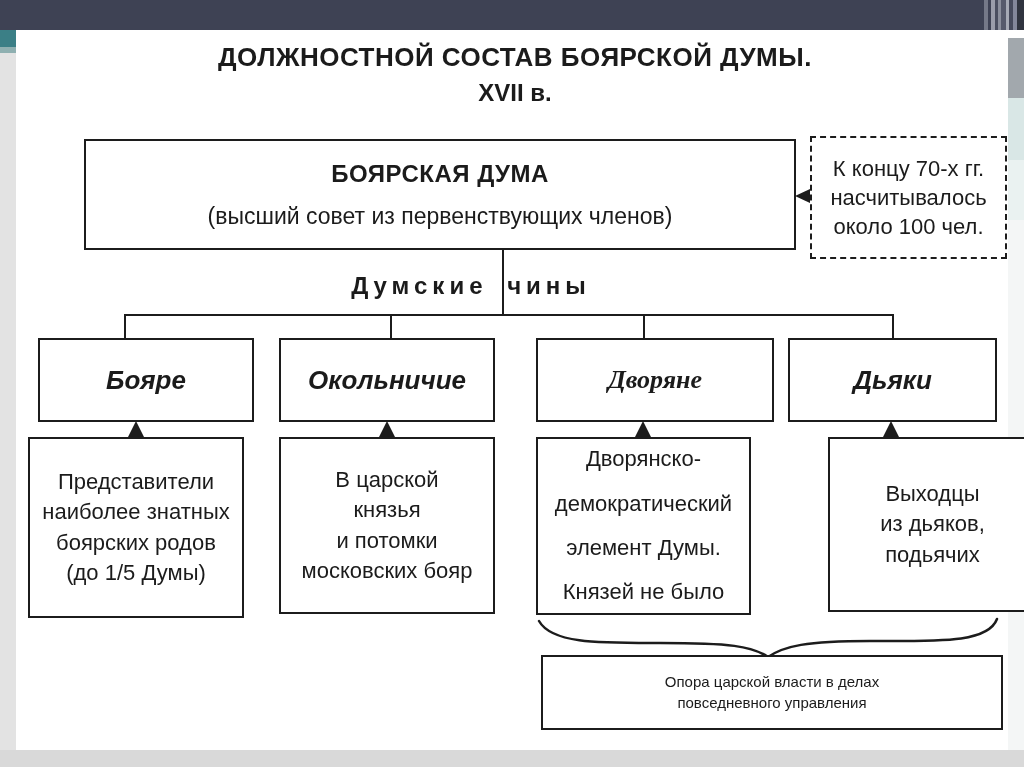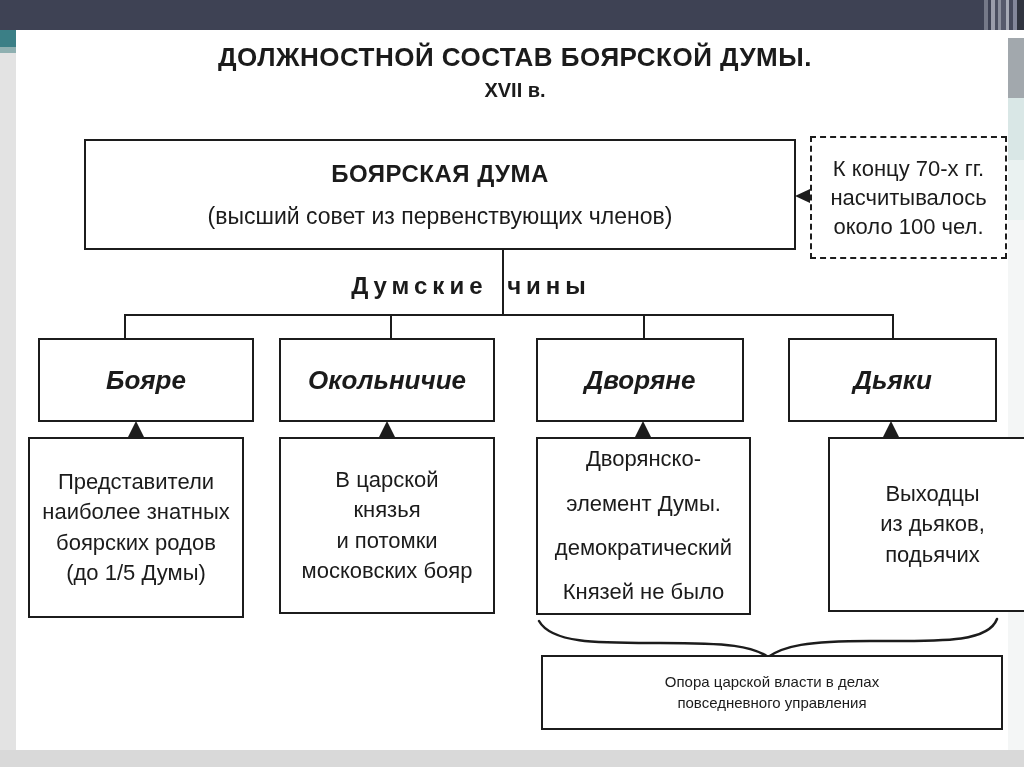--- a/index.html
+++ b/index.html
@@ -32,21 +32,21 @@
   .arrow-up{position:absolute;width:0;height:0;
     border-left:8px solid transparent;border-right:8px solid transparent;
     border-bottom:16px solid #1c1c1c;}
   .arrow-left{position:absolute;width:0;height:0;
     border-top:7px solid transparent;border-bottom:7px solid transparent;
     border-right:15px solid #1c1c1c;}
 
   
   .page-title{position:absolute;left:115px;top:42px;width:800px;text-align:center;}
   .page-title .t1{font-size:26px;font-weight:700;letter-spacing:0.5px;}
-  .page-title .t2{font-size:20px;font-weight:700;margin-top:6px;}
+  .page-title .t2{font-size:24px;font-weight:700;margin-top:6px;}
 
   .root-box{left:84px;top:139px;width:712px;height:111px;}
   .root-box .rt{font-size:24px;font-weight:700;letter-spacing:0.5px;}
   .root-box .rs{font-size:23px;margin-top:15px;}
 
   .note-box{left:810px;top:136px;width:197px;height:123px;font-size:22px;line-height:1.32;}
 
   .branch-label{position:absolute;left:271px;top:272px;width:400px;text-align:center;
     font-size:24px;font-weight:700;letter-spacing:5px;word-spacing:8px;}
 
@@ -92,21 +92,21 @@
 <div class="line" style="left:390px;top:314px;width:2px;height:26px;"></div>
 <div class="line" style="left:643px;top:314px;width:2px;height:26px;"></div>
 <div class="line" style="left:892px;top:314px;width:2px;height:26px;"></div>
 
 <div class="box rank-box" style="left:38px;width:216px;">
   <div>Бояре</div>
 </div>
 <div class="box rank-box" style="left:279px;width:216px;">
   <div>Окольничие</div>
 </div>
-<div class="box rank-box" style="left:536px;width:208px;">
+<div class="box rank-box" style="left:536px;width:238px;font-family:Liberation Serif, serif;">
   <div>Дворяне</div>
 </div>
 <div class="box rank-box" style="left:788px;width:209px;">
   <div>Дьяки</div>
 </div>
 
 <div class="arrow-up" style="left:128px;top:421px;"></div>
 <div class="arrow-up" style="left:379px;top:421px;"></div>
 <div class="arrow-up" style="left:635px;top:421px;"></div>
 <div class="arrow-up" style="left:883px;top:421px;"></div>
@@ -118,22 +118,22 @@
   <div>(до 1/5 Думы)</div>
 </div>
 <div class="box desc-box" style="left:279px;width:216px;height:177px;">
   <div>В царской</div>
   <div>князья</div>
   <div>и потомки</div>
   <div>московских бояр</div>
 </div>
 <div class="box desc-box" style="left:536px;width:215px;height:178px;gap:14px;">
   <div>Дворянско-</div>
+  <div>демократический</div>
   <div>элемент Думы.</div>
-  <div>демократический</div>
   <div>Князей не было</div>
 </div>
 <div class="box desc-box" style="left:828px;width:209px;height:175px;">
   <div>Выходцы</div>
   <div>из дьяков,</div>
   <div>подьячих</div>
 </div>
 
 <svg class="overlay" viewBox="0 0 1024 767">
   <path d="M539,621 C552,644 600,643 660,643 C730,643 752,646 768,657 C784,646 806,641 870,641 C940,641 988,643 997,619" fill="none" stroke="#1c1c1c" stroke-width="2.5" stroke-linecap="round"></path>

